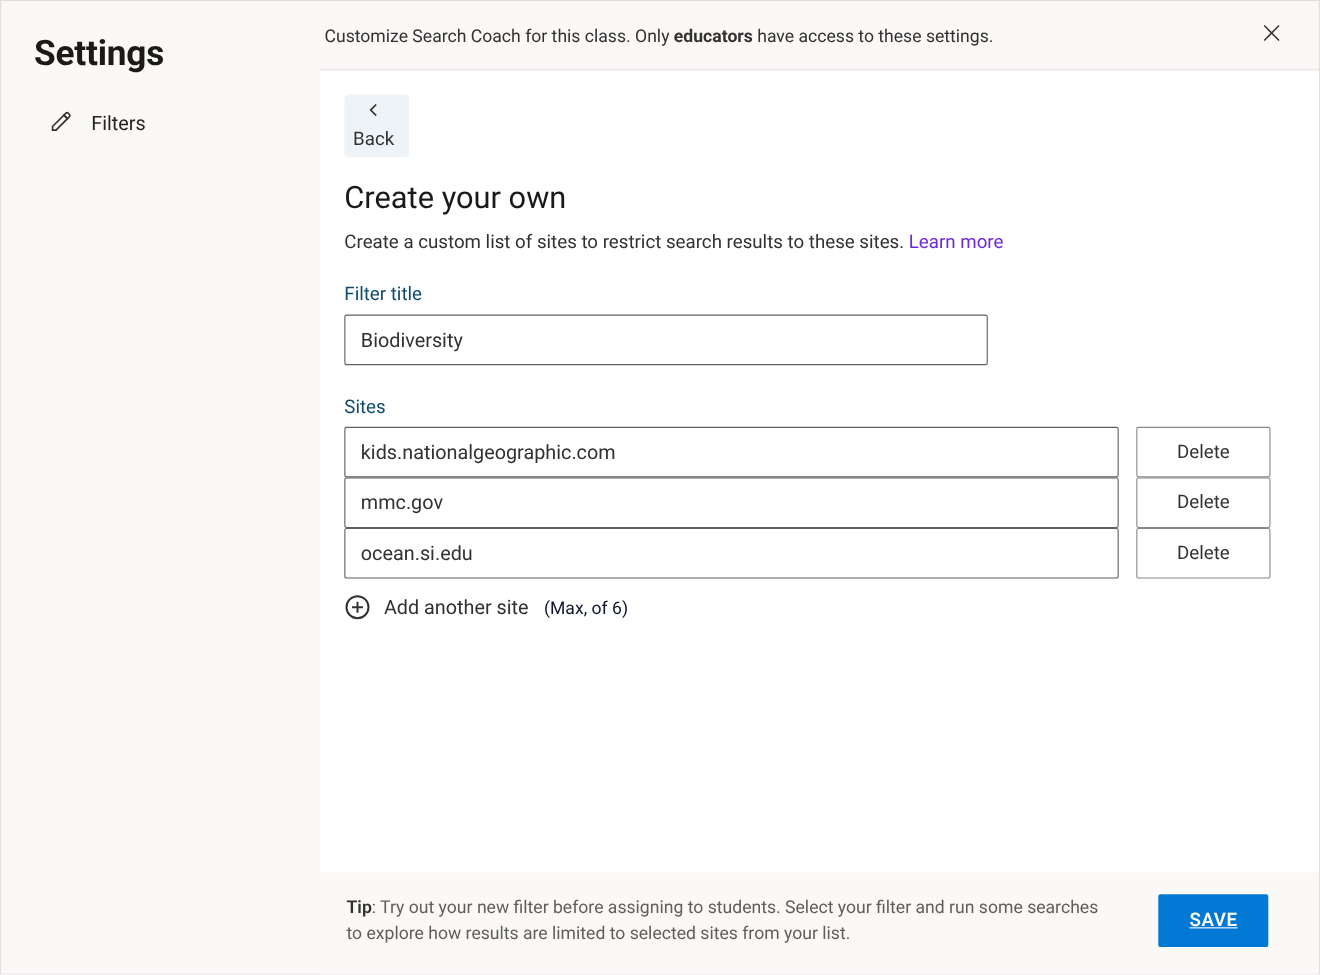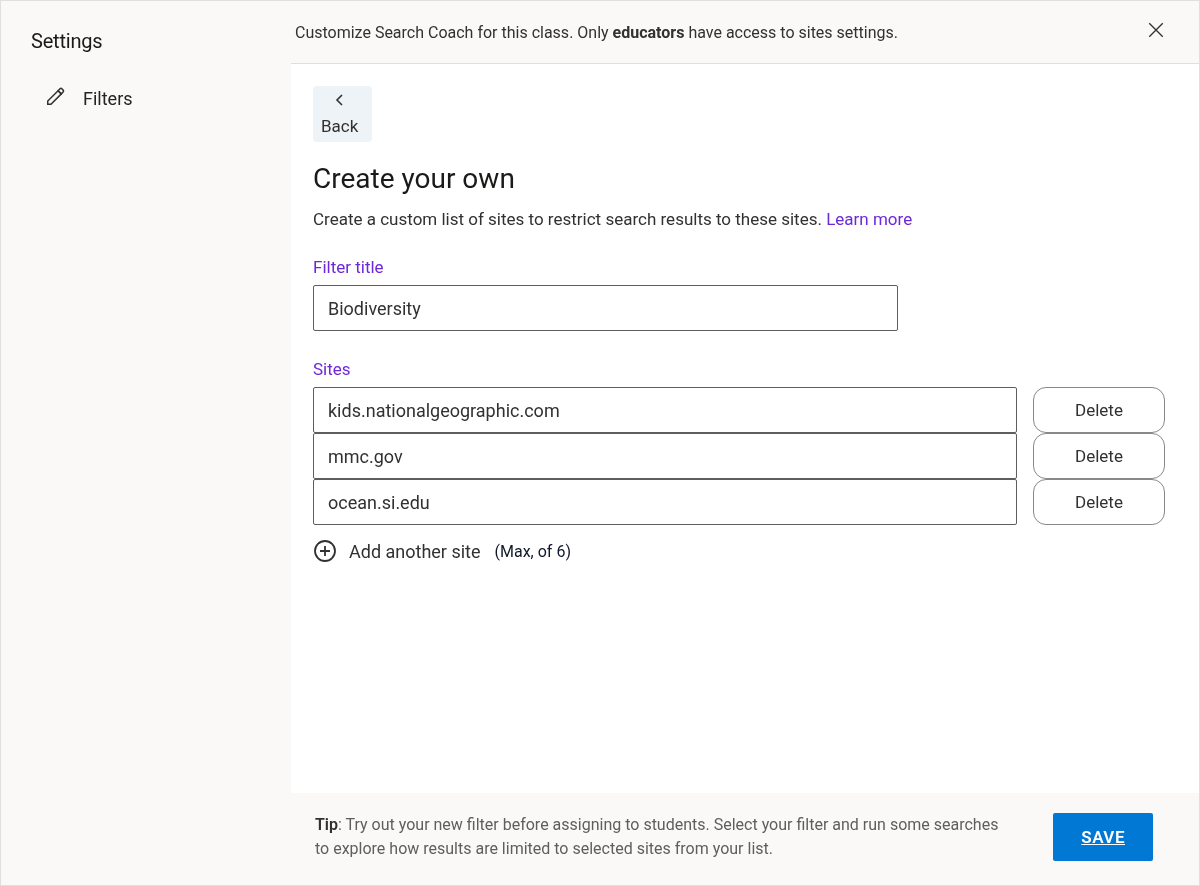--- a/index.html
+++ b/index.html
@@ -18,22 +18,22 @@
     border: 1px solid #e1dfdd;
     background: #faf9f8;
     position: relative;
   }
   .sidebar {
     width: 290px;
     padding: 28px 24px 28px 30px;
     flex-shrink: 0;
   }
   .sidebar h1 {
-    font-size: 20px;
-    font-weight: 400;
+    font-size: 32px;
+    font-weight: 700;
     margin-bottom: 22px;
     letter-spacing: -0.2px;
   }
   .nav-item {
     display: flex;
     align-items: center;
     gap: 16px;
     padding: 10px 14px;
     font-size: 18px;
     color: #252423;
@@ -96,21 +96,21 @@
     margin-bottom: 28px;
   }
   .desc a {
     color: #6d28d9;
     text-decoration: none;
     cursor: pointer;
   }
   .field-label {
     font-size: 17px;
     margin-bottom: 8px;
-    color: #6d28d9;
+    color: #0c4a6e;
   }
   .text-input {
     width: 585px;
     height: 46px;
     border: 1px solid #605e5c;
     border-radius: 2px;
     padding: 0 14px;
     font-size: 18px;
     font-family: inherit;
     color: #323130;
@@ -129,25 +129,25 @@
     height: 46px;
     border: 1px solid #605e5c;
     border-radius: 2px;
     padding: 0 14px;
     font-size: 18px;
     font-family: inherit;
     color: #323130;
     background: #fff;
   }
   .delete-btn {
-    width: 132px;
+    width: 122px;
     height: 46px;
     border: 1px solid #8a8886;
     background: #fff;
-    border-radius: 13px;
+    border-radius: 2px;
     font-size: 17px;
     font-family: inherit;
     cursor: pointer;
     color: #323130;
   }
   .add-row {
     display: flex;
     align-items: center;
     gap: 12px;
     margin-top: 14px;
@@ -205,21 +205,21 @@
         </svg>
       </span>
       <span>Filters</span>
     </div>
   </aside>
 
   <div class="content-wrap">
 
     <div class="topbar">
       <div>
-        <span>Customize Search Coach for this class. Only </span><b>educators</b><span> have access to sites settings.</span>
+        <span>Customize Search Coach for this class. Only </span><b>educators</b><span> have access to these settings.</span>
       </div>
       <div class="close">
         <span>
           <svg width="18" height="18" viewBox="0 0 16 16" stroke="#323130" stroke-width="1.2">
             <path d="M2 2l12 12M14 2L2 14"></path>
           </svg>
         </span>
       </div>
     </div>
 

